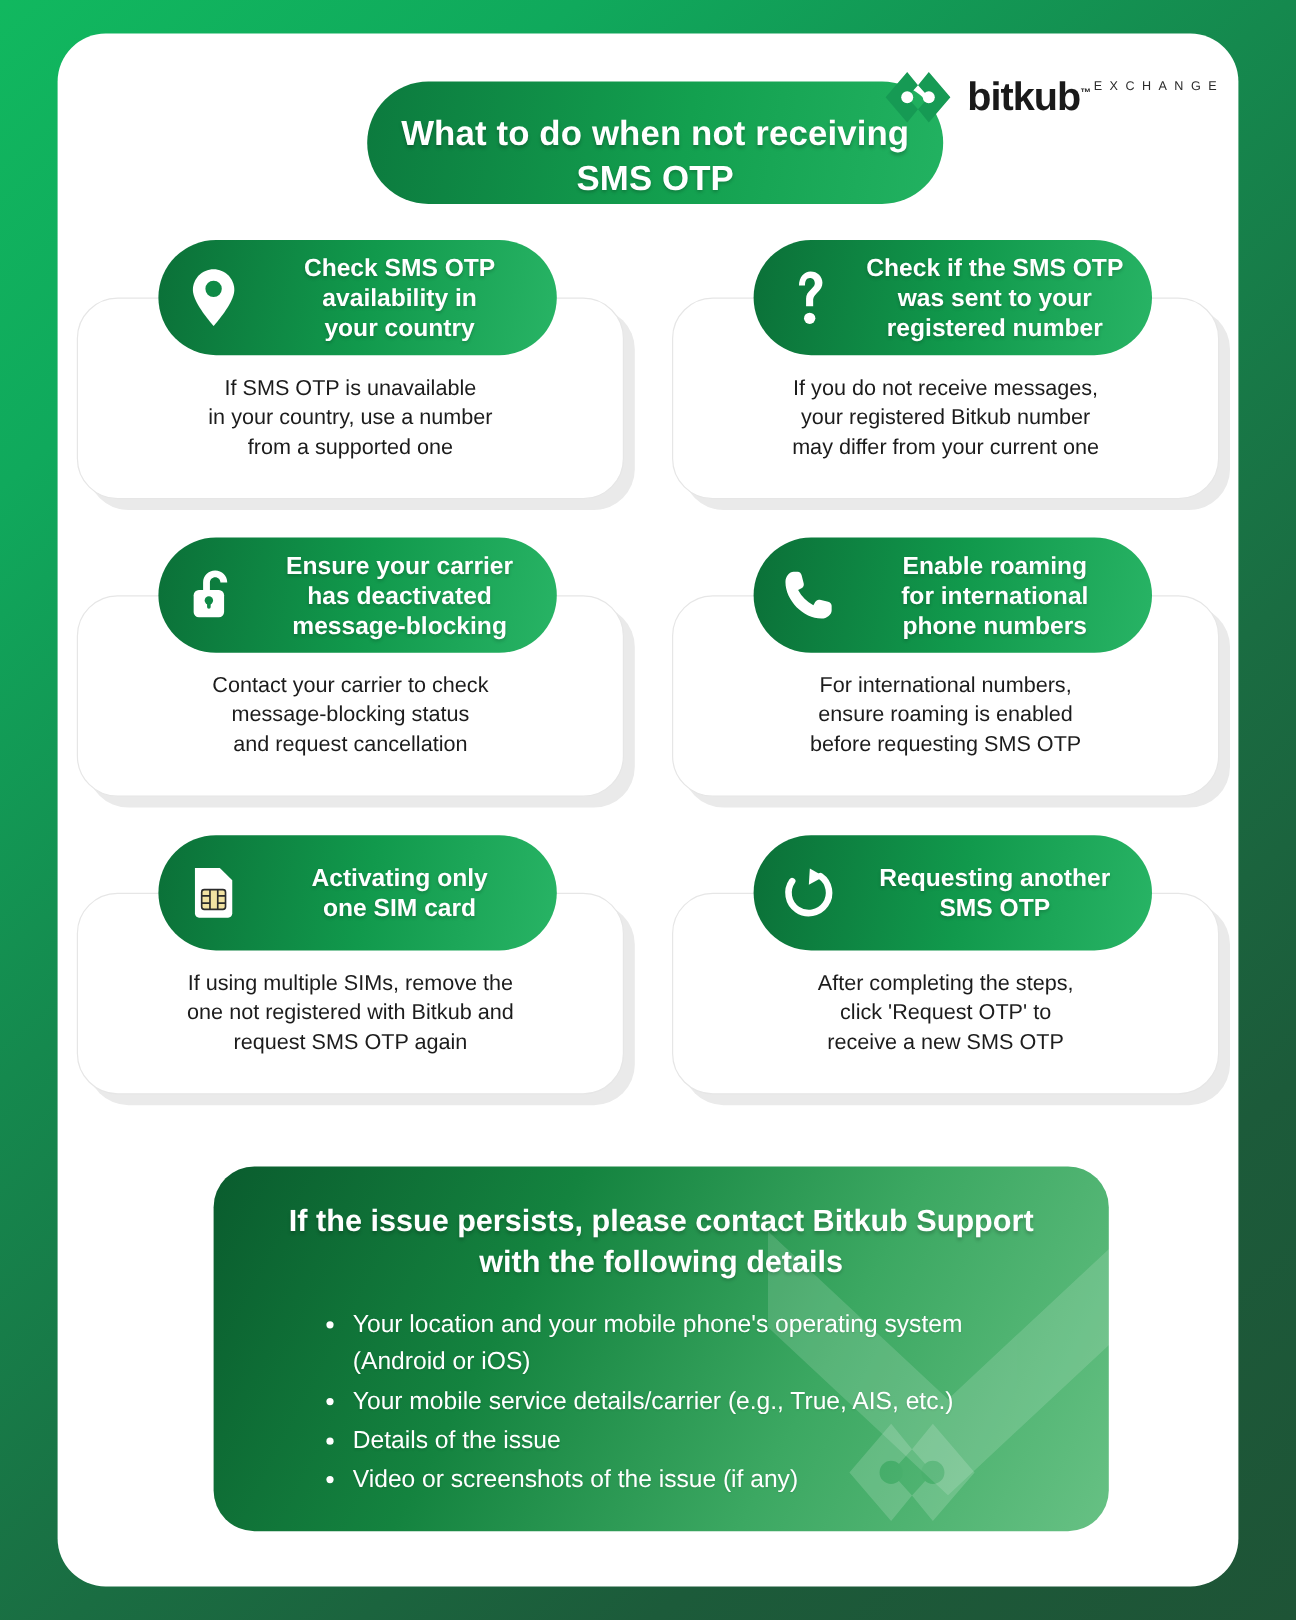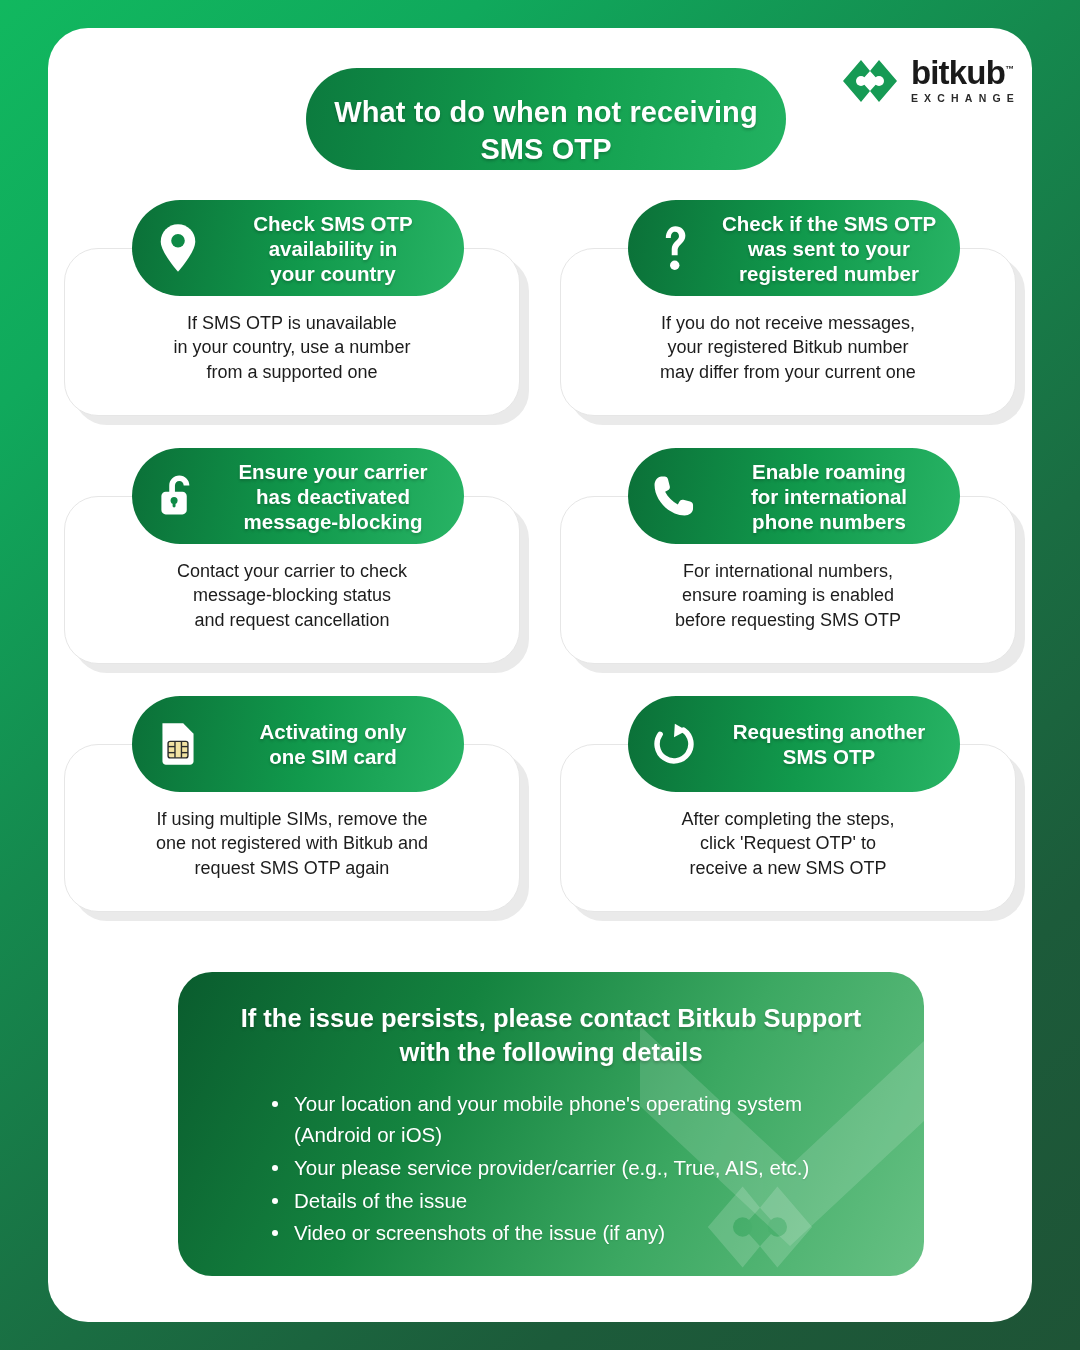--- a/index.html
+++ b/index.html
@@ -67,39 +67,39 @@
 
   .logo {
     position: absolute;
     right: 12px;
     top: 30px;
     display: flex;
     align-items: center;
     gap: 12px;
   }
   .logo-mark { width: 58px; height: 46px; flex: none; }
-  .logo-words { display: flex; flex-direction: column; gap: 3px; }
+  .logo-words { display: flex; flex-direction: row; gap: 3px; }
   .logo-word {
     font-size: 33px;
     font-weight: bold;
     color: #1A1A1A;
     line-height: .92;
     letter-spacing: -.8px;
     position: relative;
   }
   .logo-tm {
     font-size: 9px;
     vertical-align: super;
     font-weight: bold;
   }
   .logo-sub {
     font-size: 10.5px;
     color: #2B2B2B;
     letter-spacing: 6.2px;
-    font-weight: bold;
+    font-weight: normal;
   }
 
   
   .grid {
     position: absolute;
     left: 16px;
     top: 172px;
     width: 952px;
   }
   .grid-row { display: flex; gap: 40px; margin-bottom: 32px; }
@@ -404,19 +404,19 @@
       <path d="M38 2 L56 23 L38 44 L29 33 L38 23 L29 13 Z" fill="#ffffff"></path>
       <circle cx="20" cy="23" r="5" fill="#3CA862"></circle>
       <circle cx="38" cy="23" r="5" fill="#3CA862"></circle>
     </svg>
 
     <div class="footer-title">If the issue persists, please contact Bitkub Support
 with the following details</div>
 
     <ul class="footer-list">
       <li>Your location and your mobile phone's operating system (Android or iOS)</li>
-      <li>Your please service provider/carrier (e.g., True, AIS, etc.)</li>
+      <li>Your mobile service details/carrier (e.g., True, AIS, etc.)</li>
       <li>Details of the issue</li>
       <li>Video or screenshots of the issue (if any)</li>
     </ul>
   </div>
 
 </div>
 
 </body></html>

